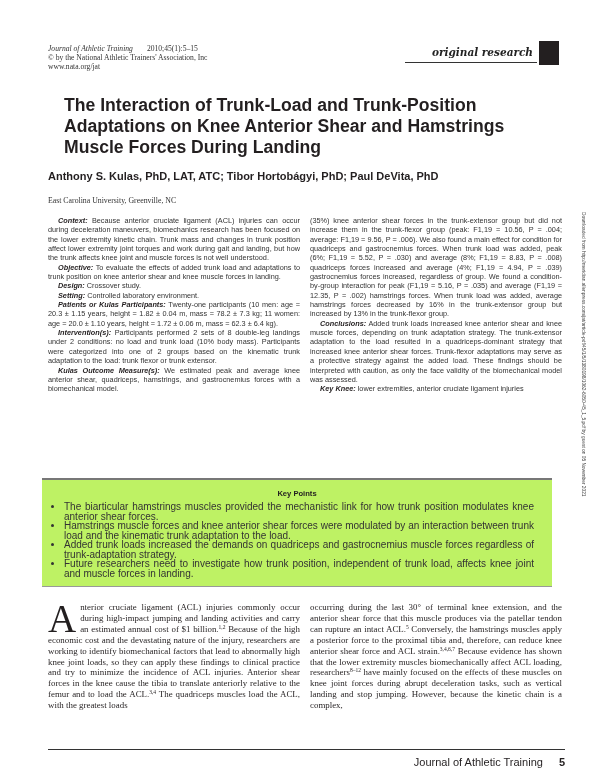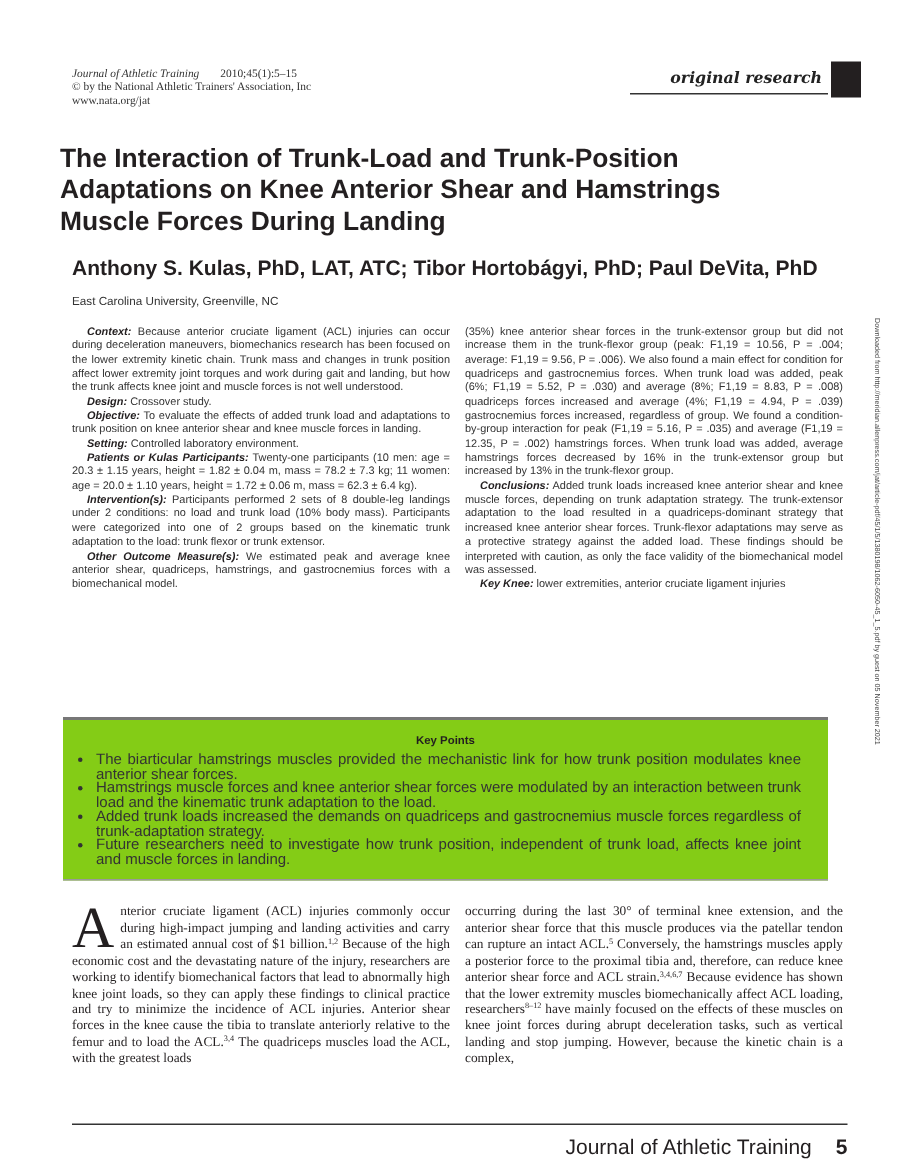--- a/index.html
+++ b/index.html
@@ -1,49 +1,49 @@
 <!DOCTYPE html>
 <html><head>
 <meta charset="utf-8">
 <style>
   html, body { margin: 0; padding: 0; background: #ffffff; }
   body { width: 600px; height: 782px; position: relative; overflow: hidden; color: #231f20; }
   .hdr-left { position: absolute; left: 48px; top: 44px; font-family: "Liberation Serif", serif; font-size: 7.6px; line-height: 9px; color: #333; }
   .hdr-left .jname { font-style: italic; }
   .hdr-left .cite { margin-left: 14px; margin-top: 35px; }
-  .hdr-right { position: absolute; left: 420px; top: 41px; width: 154px; height: 24px; }
+  .hdr-right { position: absolute; left: 405px; top: 41px; width: 154px; height: 24px; }
   .hdr-right .label { position: absolute; right: 26px; top: 5px; font-family: "DejaVu Serif", serif; font-style: italic; font-weight: bold; font-size: 10.5px; color: #222; }
   .hdr-right .rule { position: absolute; left: 0; right: 22px; bottom: 2px; height: 1px; background: #333; }
   .hdr-right .block { position: absolute; right: 0; top: 0; width: 20px; height: 24px; background: #231f20; }
 
-  .title { position: absolute; left: 40px; top: 95px; width: 500px; font-family: "Liberation Sans", sans-serif; font-weight: bold; font-size: 17.6px; line-height: 21px; color: #231f20; margin: 0; }
-  .authors { position: absolute; left: 48px; top: 170px; font-family: "Liberation Sans", sans-serif; font-weight: bold; font-size: 14px; color: #231f20; }
-  .affil { position: absolute; left: 48px; top: 196px; font-family: Liberation Sans, sans-serif; font-size: 7.8px; color: #333; }
+  .title { position: absolute; left: 64px; top: 95px; width: 500px; font-family: "Liberation Sans", sans-serif; font-weight: bold; font-size: 17.6px; line-height: 21px; color: #231f20; margin: 0; }
+  .authors { position: absolute; left: 48px; top: 170px; font-family: "Liberation Sans", sans-serif; font-weight: bold; font-size: 11px; color: #231f20; }
+  .affil { position: absolute; left: 48px; top: 196px; font-family: Liberation Serif, serif; font-size: 7.8px; color: #333; }
 
   .abs { position: absolute; top: 216px; width: 252px; font-family: "Liberation Sans", sans-serif; font-size: 7.3px; line-height: 9.35px; text-align: justify; color: #333; }
   .abs.left { left: 48px; }
   .abs.right { left: 310px; }
   .abs p { margin: 0; text-indent: 10px; }
   .abs .h { font-weight: bold; font-style: italic; color: #231f20; }
   .abs p.noindent { text-indent: 0; }
 
-  .keybox { position: absolute; left: 42px; top: 478px; width: 510px; height: 106px; background: #84cc16; border-top: 2px solid #777; border-bottom: 1px solid #999; }
+  .keybox { position: absolute; left: 42px; top: 478px; width: 510px; height: 106px; background: #bef264; border-top: 2px solid #777; border-bottom: 1px solid #999; }
   .keybox .kt { text-align: center; font-family: "Liberation Sans", sans-serif; font-weight: bold; font-size: 7.6px; margin-top: 9px; color: #231f20; }
   .keybox ul { margin: 4px 0 0 0; padding: 0 18px 0 22px; font-family: "Liberation Sans", sans-serif; font-size: 10px; line-height: 9.5px; color: #333; }
   .keybox li { margin: 0 0 0 0; text-align: justify; }
 
   .body { position: absolute; top: 602px; width: 252px; font-family: "Liberation Serif", serif; font-size: 8.9px; line-height: 10.9px; text-align: justify; color: #231f20; }
   .body.left { left: 48px; }
   .body.right { left: 310px; }
   .body p { margin: 0; }
   .dropcap { float: left; font-family: "Liberation Serif", serif; font-size: 39px; line-height: 31px; margin: 1px 4px 0 0; color: #231f20; }
   sup { font-size: 5.5px; vertical-align: 3px; line-height: 0; }
 
   .footrule { position: absolute; left: 48px; top: 749px; width: 517px; height: 1px; background: #333; }
-  .footer { position: absolute; right: 35px; top: 756px; font-family: "Liberation Sans", sans-serif; font-size: 14px; color: #231f20; }
+  .footer { position: absolute; right: 35px; top: 756px; font-family: "Liberation Sans", sans-serif; font-size: 11px; color: #231f20; }
   .footer .pnum { font-weight: bold; margin-left: 16px; }
 
   .sidetext { position: absolute; left: 578px; top: 212px; width: 8px; height: 365px; }
   .sidetext span { position: absolute; left: 0; top: 0; white-space: nowrap; transform-origin: 0 0; transform: translate(8px, 0) rotate(90deg); font-family: "Liberation Sans", sans-serif; font-size: 4.8px; color: #444; }
 </style>
 </head>
 <body>
 
 <div class="hdr-left">
   <div><span class="jname">Journal of Athletic Training</span><span class="cite">2010;45(1):5–15</span></div>
@@ -55,26 +55,26 @@
   <div class="rule"></div>
   <div class="block"></div>
 </div>
 
 <h1 class="title">The Interaction of Trunk-Load and Trunk-Position Adaptations on Knee Anterior Shear and Hamstrings Muscle Forces During Landing</h1>
 <div class="authors">Anthony S. Kulas, PhD, LAT, ATC; Tibor Hortobágyi, PhD; Paul DeVita, PhD</div>
 <div class="affil">East Carolina University, Greenville, NC</div>
 
 <div class="abs left">
   <p><span class="h">Context:</span> <span>Because anterior cruciate ligament (ACL) injuries can occur during deceleration maneuvers, biomechanics research has been focused on the lower extremity kinetic chain. Trunk mass and changes in trunk position affect lower extremity joint torques and work during gait and landing, but how the trunk affects knee joint and muscle forces is not well understood.</span></p>
+  <p><span class="h">Objective:</span> <span>To evaluate the effects of added trunk load and adaptations to trunk position on knee anterior shear and knee muscle forces in landing.</span></p>
   <p><span class="h">Design:</span> <span>Crossover study.</span></p>
-  <p><span class="h">Objective:</span> <span>To evaluate the effects of added trunk load and adaptations to trunk position on knee anterior shear and knee muscle forces in landing.</span></p>
   <p><span class="h">Setting:</span> <span>Controlled laboratory environment.</span></p>
   <p><span class="h">Patients or Kulas Participants:</span> <span>Twenty-one participants (10 men: age = 20.3 ± 1.15 years, height = 1.82 ± 0.04 m, mass = 78.2 ± 7.3 kg; 11 women: age = 20.0 ± 1.10 years, height = 1.72 ± 0.06 m, mass = 62.3 ± 6.4 kg).</span></p>
   <p><span class="h">Intervention(s):</span> <span>Participants performed 2 sets of 8 double-leg landings under 2 conditions: no load and trunk load (10% body mass). Participants were categorized into one of 2 groups based on the kinematic trunk adaptation to the load: trunk flexor or trunk extensor.</span></p>
-  <p><span class="h">Other Outcome Measure(s):</span> <span>We estimated peak and average knee anterior shear, quadriceps, hamstrings, and gastrocnemius forces with a biomechanical model.</span></p>
+  <p><span class="h">Kulas Outcome Measure(s):</span> <span>We estimated peak and average knee anterior shear, quadriceps, hamstrings, and gastrocnemius forces with a biomechanical model.</span></p>
 </div>
 
 <div class="abs right">
   <p class="noindent">(35%) knee anterior shear forces in the trunk-extensor group but did not increase them in the trunk-flexor group (peak: F1,19 = 10.56, P = .004; average: F1,19 = 9.56, P = .006). We also found a main effect for condition for quadriceps and gastrocnemius forces. When trunk load was added, peak (6%; F1,19 = 5.52, P = .030) and average (8%; F1,19 = 8.83, P = .008) quadriceps forces increased and average (4%; F1,19 = 4.94, P = .039) gastrocnemius forces increased, regardless of group. We found a condition-by-group interaction for peak (F1,19 = 5.16, P = .035) and average (F1,19 = 12.35, P = .002) hamstrings forces. When trunk load was added, average hamstrings forces decreased by 16% in the trunk-extensor group but increased by 13% in the trunk-flexor group.</p>
   <p><span class="h">Conclusions:</span> <span>Added trunk loads increased knee anterior shear and knee muscle forces, depending on trunk adaptation strategy. The trunk-extensor adaptation to the load resulted in a quadriceps-dominant strategy that increased knee anterior shear forces. Trunk-flexor adaptations may serve as a protective strategy against the added load. These findings should be interpreted with caution, as only the face validity of the biomechanical model was assessed.</span></p>
   <p><span class="h">Key Knee:</span> <span>lower extremities, anterior cruciate ligament injuries</span></p>
 </div>
 
 <div class="keybox">
   <div class="kt">Key Points</div>

